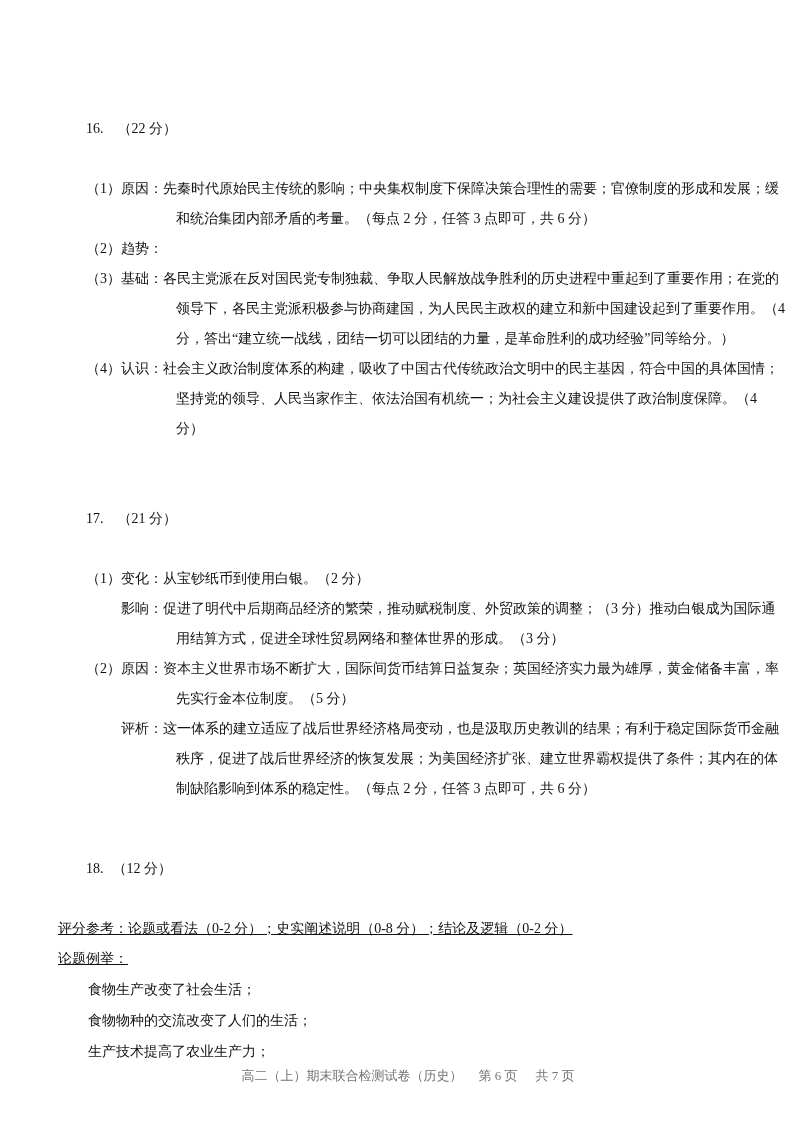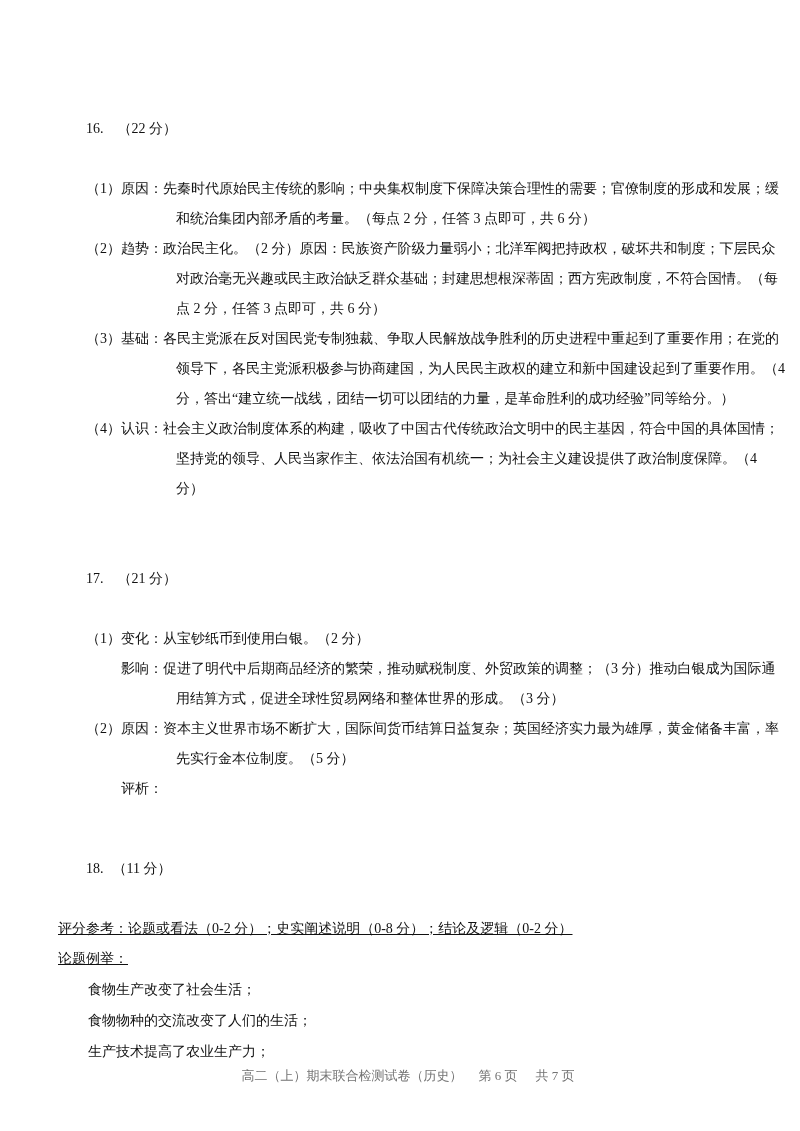--- a/index.html
+++ b/index.html
@@ -41,21 +41,20 @@
     <div class="sec">
       <div class="sec-head">
         <span>16.</span><span class="score">（22 分）</span>
       </div>
       <div class="row">
         <span class="lbl">（1）原因：</span>
         <span class="txt">先秦时代原始民主传统的影响；中央集权制度下保障决策合理性的需要；官僚制度的形成和发展；缓和统治集团内部矛盾的考量。（每点 2 分，任答 3 点即可，共 6 分）</span>
       </div>
       <div class="row">
         <span class="lbl">（2）趋势：</span>
-        <span class="txt">政治民主化。（2 分）原因：民族资产阶级力量弱小；北洋军阀把持政权，破坏共和制度；下层民众对政治毫无兴趣或民主政治缺乏群众基础；封建思想根深蒂固；西方宪政制度，不符合国情。（每点 2 分，任答 3 点即可，共 6 分）</span>
       </div>
       <div class="row">
         <span class="lbl">（3）基础：</span>
         <span class="txt">各民主党派在反对国民党专制独裁、争取人民解放战争胜利的历史进程中重起到了重要作用；在党的领导下，各民主党派积极参与协商建国，为人民民主政权的建立和新中国建设起到了重要作用。（4 分，答出“建立统一战线，团结一切可以团结的力量，是革命胜利的成功经验”同等给分。）</span>
       </div>
       <div class="row">
         <span class="lbl">（4）认识：</span>
         <span class="txt">社会主义政治制度体系的构建，吸收了中国古代传统政治文明中的民主基因，符合中国的具体国情；坚持党的领导、人民当家作主、依法治国有机统一；为社会主义建设提供了政治制度保障。（4 分）</span>
       </div>
     </div>
@@ -71,26 +70,27 @@
       <div class="row">
         <span class="lbl sub">影响：</span>
         <span class="txt">促进了明代中后期商品经济的繁荣，推动赋税制度、外贸政策的调整；（3 分）推动白银成为国际通用结算方式，促进全球性贸易网络和整体世界的形成。（3 分）</span>
       </div>
       <div class="row">
         <span class="lbl">（2）原因：</span>
         <span class="txt">资本主义世界市场不断扩大，国际间货币结算日益复杂；英国经济实力最为雄厚，黄金储备丰富，率先实行金本位制度。（5 分）</span>
       </div>
       <div class="row">
         <span class="lbl sub">评析：</span>
+        <span class="txt">这一体系的建立适应了战后世界经济格局变动，也是汲取历史教训的结果；有利于稳定国际货币金融秩序，促进了战后世界经济的恢复发展；为美国经济扩张、建立世界霸权提供了条件；其内在的体制缺陷影响到体系的稳定性。（每点 2 分，任答 3 点即可，共 6 分）</span>
       </div>
     </div>
 
     <div class="sec last">
       <div class="sec-head">
-        <span>18.</span><span class="score tight">（11 分）</span>
+        <span>18.</span><span class="score tight">（12 分）</span>
       </div>
       <div class="flushrow">
         <span class="lbl">评分参考：</span>
         <span class="txt">论题或看法（0-2 分）；史实阐述说明（0-8 分）；结论及逻辑（0-2 分）</span>
       </div>
       <div class="flushrow">
         <span class="lbl">论题例举：</span>
         <span class="txt"></span>
       </div>
       <div class="example">食物生产改变了社会生活；</div>

